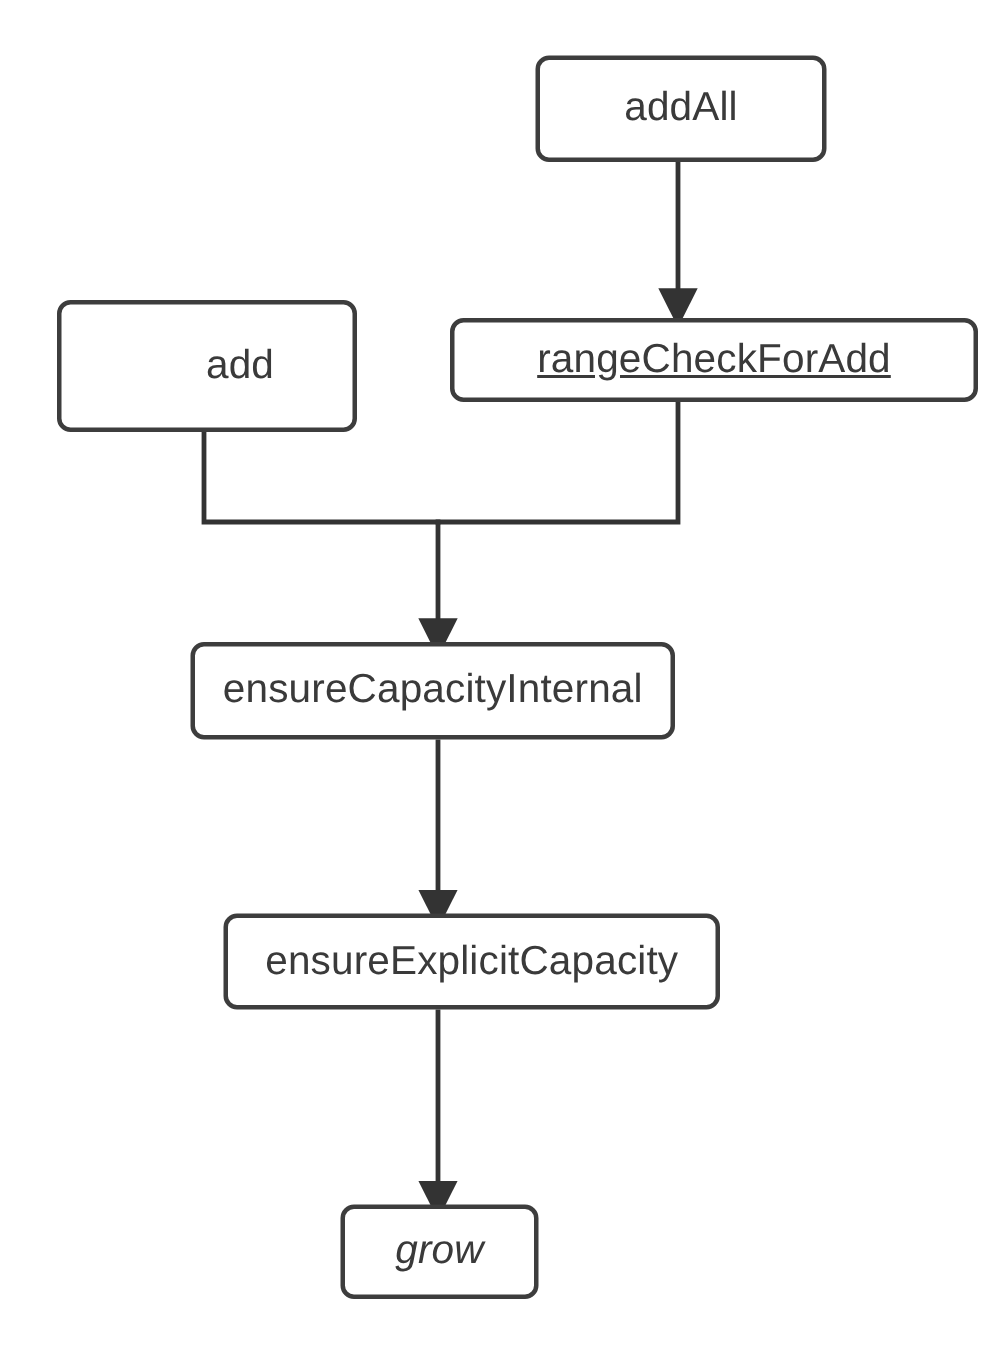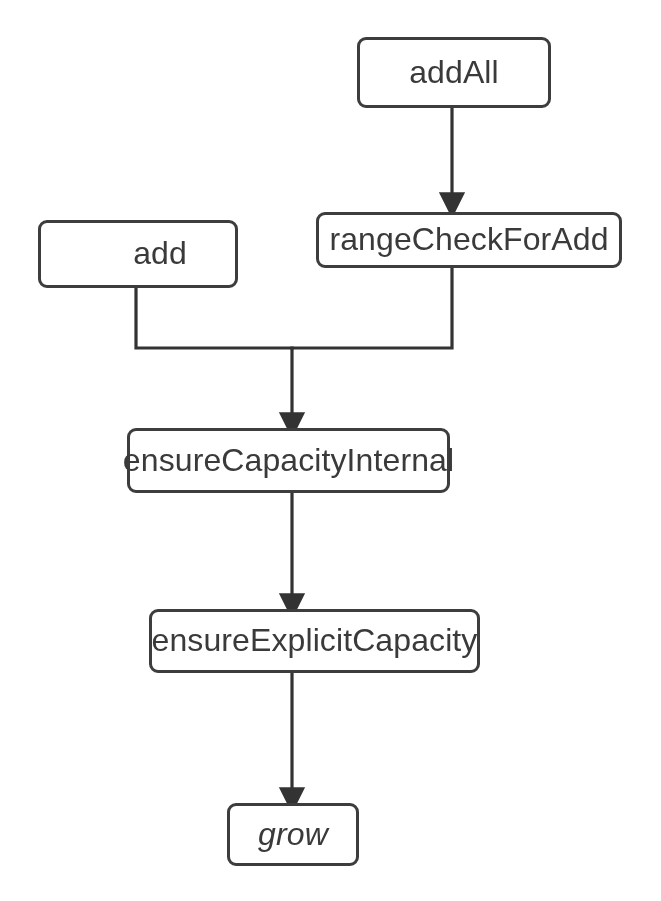--- a/index.html
+++ b/index.html
@@ -30,21 +30,21 @@
   .node {
     position: absolute;
     box-sizing: border-box;
     background: #ffffff;
     border: 3px solid #3d3d3d;
     border-radius: 9px;
     display: flex;
     align-items: center;
     justify-content: center;
     color: #3a3a3a;
-    font-size: 32px;
+    font-size: 27px;
     font-weight: 400;
     letter-spacing: 0.1px;
     line-height: 1;
     white-space: nowrap;
     z-index: 2;
   }
   .node-label {
     display: block;
     padding: 0 2px;
     transform: translateY(-1px);
@@ -84,25 +84,25 @@
 
     <g>
       <path d="M292,673 L292,791" fill="none" stroke="#333333" stroke-width="3.2" marker-end="url(#arrowhead)"></path>
     </g>
   </svg>
 
   <div class="node" style="left:357px; top:37px; width:194px; height:71px;">
     <span class="node-label">addAll</span>
   </div>
 
-  <div class="node" style="left:38px; top:220px; width:200px; height:68px;padding-left:44px;">
+  <div class="node" style="left:38px; top:200px; width:200px; height:88px;padding-left:44px;">
     <span class="node-label">add</span>
   </div>
 
-  <div class="node" style="left:316px; top:212px; width:306px; height:56px;">
+  <div class="node" style="left:300px; top:212px; width:352px; height:56px;text-decoration:underline;">
     <span class="node-label">rangeCheckForAdd</span>
   </div>
 
   <div class="node" style="left:127px; top:428px; width:323px; height:65px;">
     <span class="node-label">ensureCapacityInternal</span>
   </div>
 
   <div class="node" style="left:128px; top:609px; width:331px; height:64px;margin-left:21px;">
     <span class="node-label">ensureExplicitCapacity</span>
   </div>

